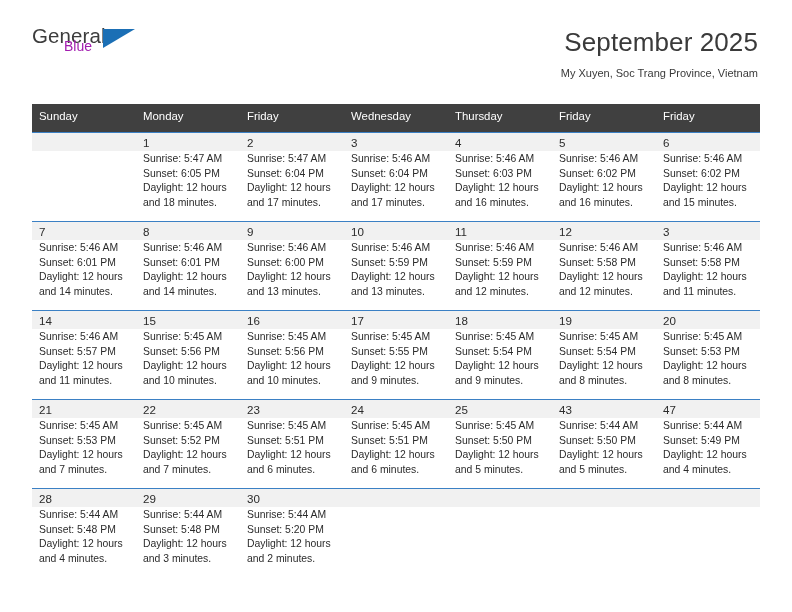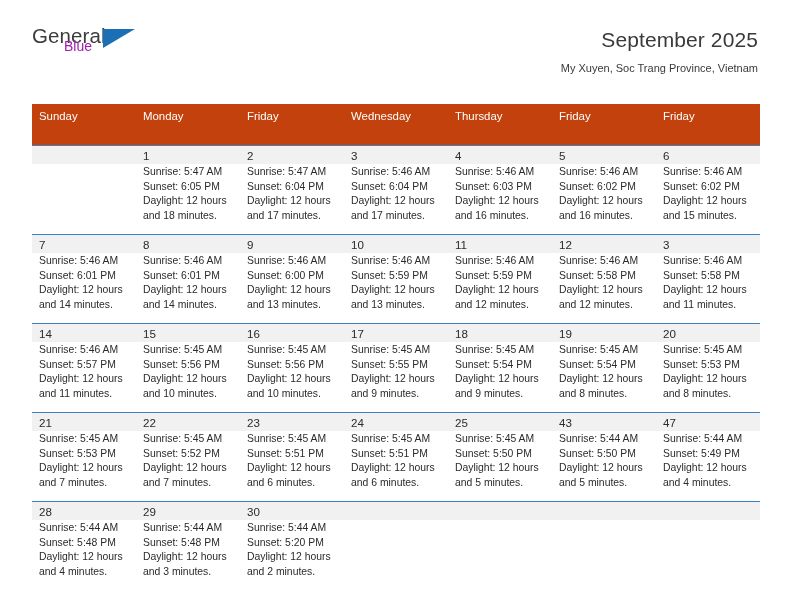--- a/index.html
+++ b/index.html
@@ -61,21 +61,21 @@
     font-size: 14px;
     color: #a21caf;
     line-height: 1;
   }
 
   .titles {
     text-align: right;
     padding-top: 2px;
   }
   .cal-title {
-    font-size: 21px;
+    font-size: 26px;
     color: #3a3a3a;
     line-height: 1.12;
     font-weight: normal;
     margin: 0;
     letter-spacing: 0.1px;
   }
   .cal-subtitle {
     font-size: 11px;
     color: #3a3a3a;
     margin: 10px 0 0 0;
@@ -85,26 +85,26 @@
   
   .calendar {
     position: absolute;
     left: 32px;
     top: 104px;
     width: 728px;
     border-collapse: collapse;
     table-layout: fixed;
   }
   .calendar th {
-    background: #c2410c;
+    background: #404040;
     color: #ffffff;
     font-weight: normal;
     font-size: 11.4px;
     text-align: left;
-    padding: 5px 0 21px 7px;
+    padding: 5px 0 8px 7px;
     line-height: 1.3;
     border: none;
   }
   .weekrow > td {
     vertical-align: top;
     padding: 0;
     border: none;
     border-top: 1.5px solid #3b80c4;
   }
   .daycell {

